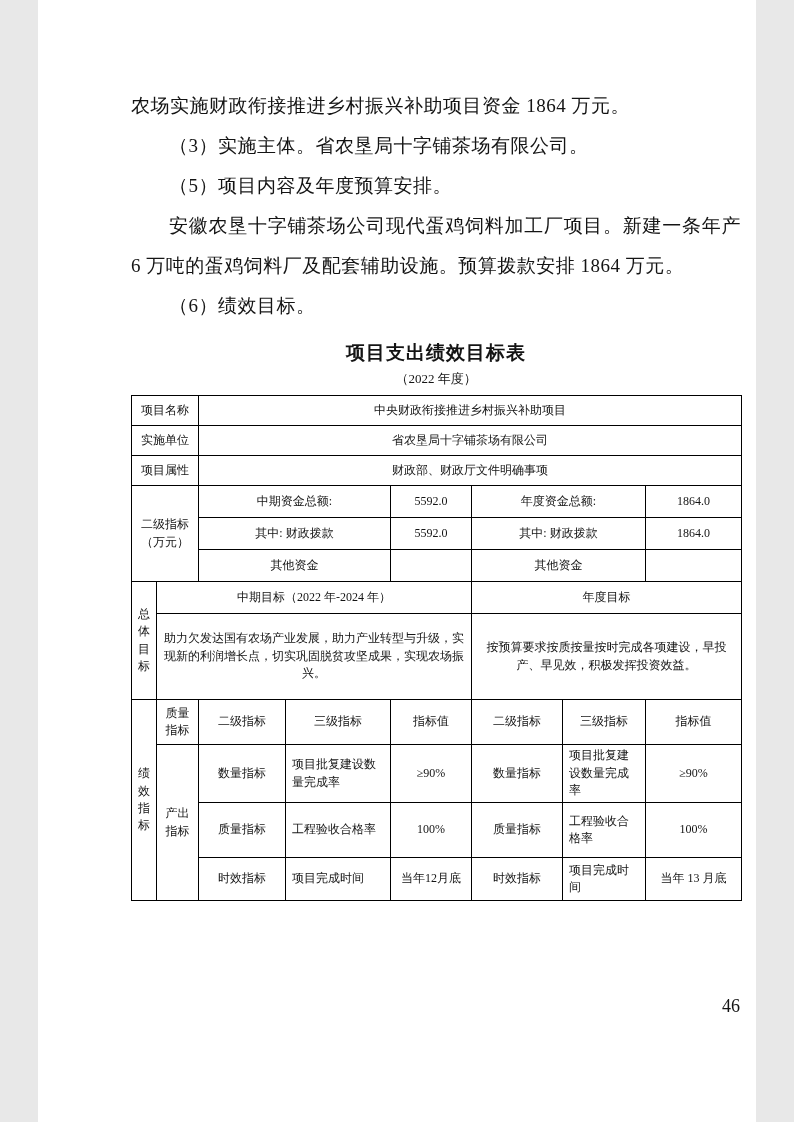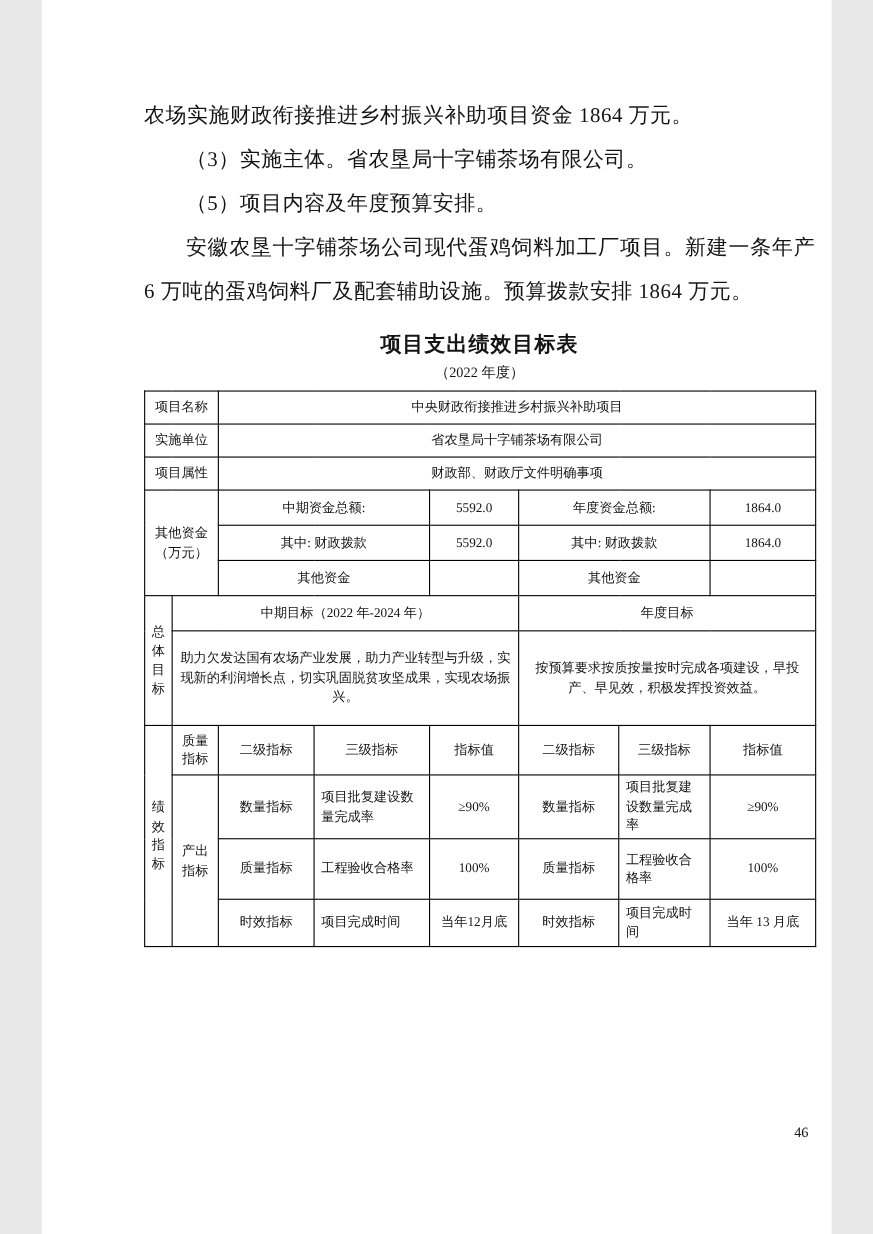--- a/index.html
+++ b/index.html
@@ -27,33 +27,34 @@
   table.perf td{
     border:1px solid #000;padding:2px 6px;text-align:center;
     vertical-align:middle;line-height:1.45;overflow:hidden;
   }
   td.vcell{padding:2px 5px;word-break:break-all;}
   td.narrow{padding:2px 3px;}
   td.lft{text-align:left;padding-left:5px;}
   td.rgt{text-align:right;padding-right:3px;}
   td.goaltext-l{text-align:justify;padding:4px 10px;line-height:1.55;}
   td.goaltext-r{text-align:center;padding:4px 8px;line-height:1.55;}
-  .page-number{position:absolute;left:684px;top:1022px;font-size:13px;}
+  .page-number{position:absolute;left:684px;top:996px;font-size:18px;}
 </style>
 </head>
 <body>
 
 <div class="page">
   <div class="content">
 
     <div class="body-text">
       <p>农场实施财政衔接推进乡村振兴补助项目资金 1864 万元。</p>
       <p class="ind">（3）实施主体。省农垦局十字铺茶场有限公司。</p>
       <p class="ind">（5）项目内容及年度预算安排。</p>
       <p class="ind">安徽农垦十字铺茶场公司现代蛋鸡饲料加工厂项目。新建一条年产 6 万吨的蛋鸡饲料厂及配套辅助设施。预算拨款安排 1864 万元。</p>
+      <p class="ind">（6）绩效目标。</p>
     </div>
 
     <div class="tbl-title">项目支出绩效目标表</div>
     <div class="tbl-subtitle">（2022 年度）</div>
 
     <table class="perf">
       <colgroup>
         <col style="width:25px">
           <col style="width:42px">
           <col style="width:87px">
@@ -73,21 +74,21 @@
         <td colspan="2">实施单位</td>
         <td colspan="6">省农垦局十字铺茶场有限公司</td>
       </tr>
       <tr style="height:30px">
         <td colspan="2">项目属性</td>
         <td colspan="6">财政部、财政厅文件明确事项</td>
       </tr>
 
       <tr style="height:32px">
         <td colspan="2" rowspan="3">
-          <span style="display:inline-block;width:4em;">其他资金（万元）</span>
+          <span style="display:inline-block;width:4em;">二级指标（万元）</span>
         </td>
         <td colspan="2" class="lft">中期资金总额:</td>
         <td class="rgt">5592.0</td>
         <td colspan="2" class="lft">年度资金总额:</td>
         <td class="rgt">1864.0</td>
       </tr>
       <tr style="height:32px">
         <td colspan="2">其中: 财政拨款</td>
         <td class="rgt">5592.0</td>
         <td colspan="2">其中: 财政拨款</td>

